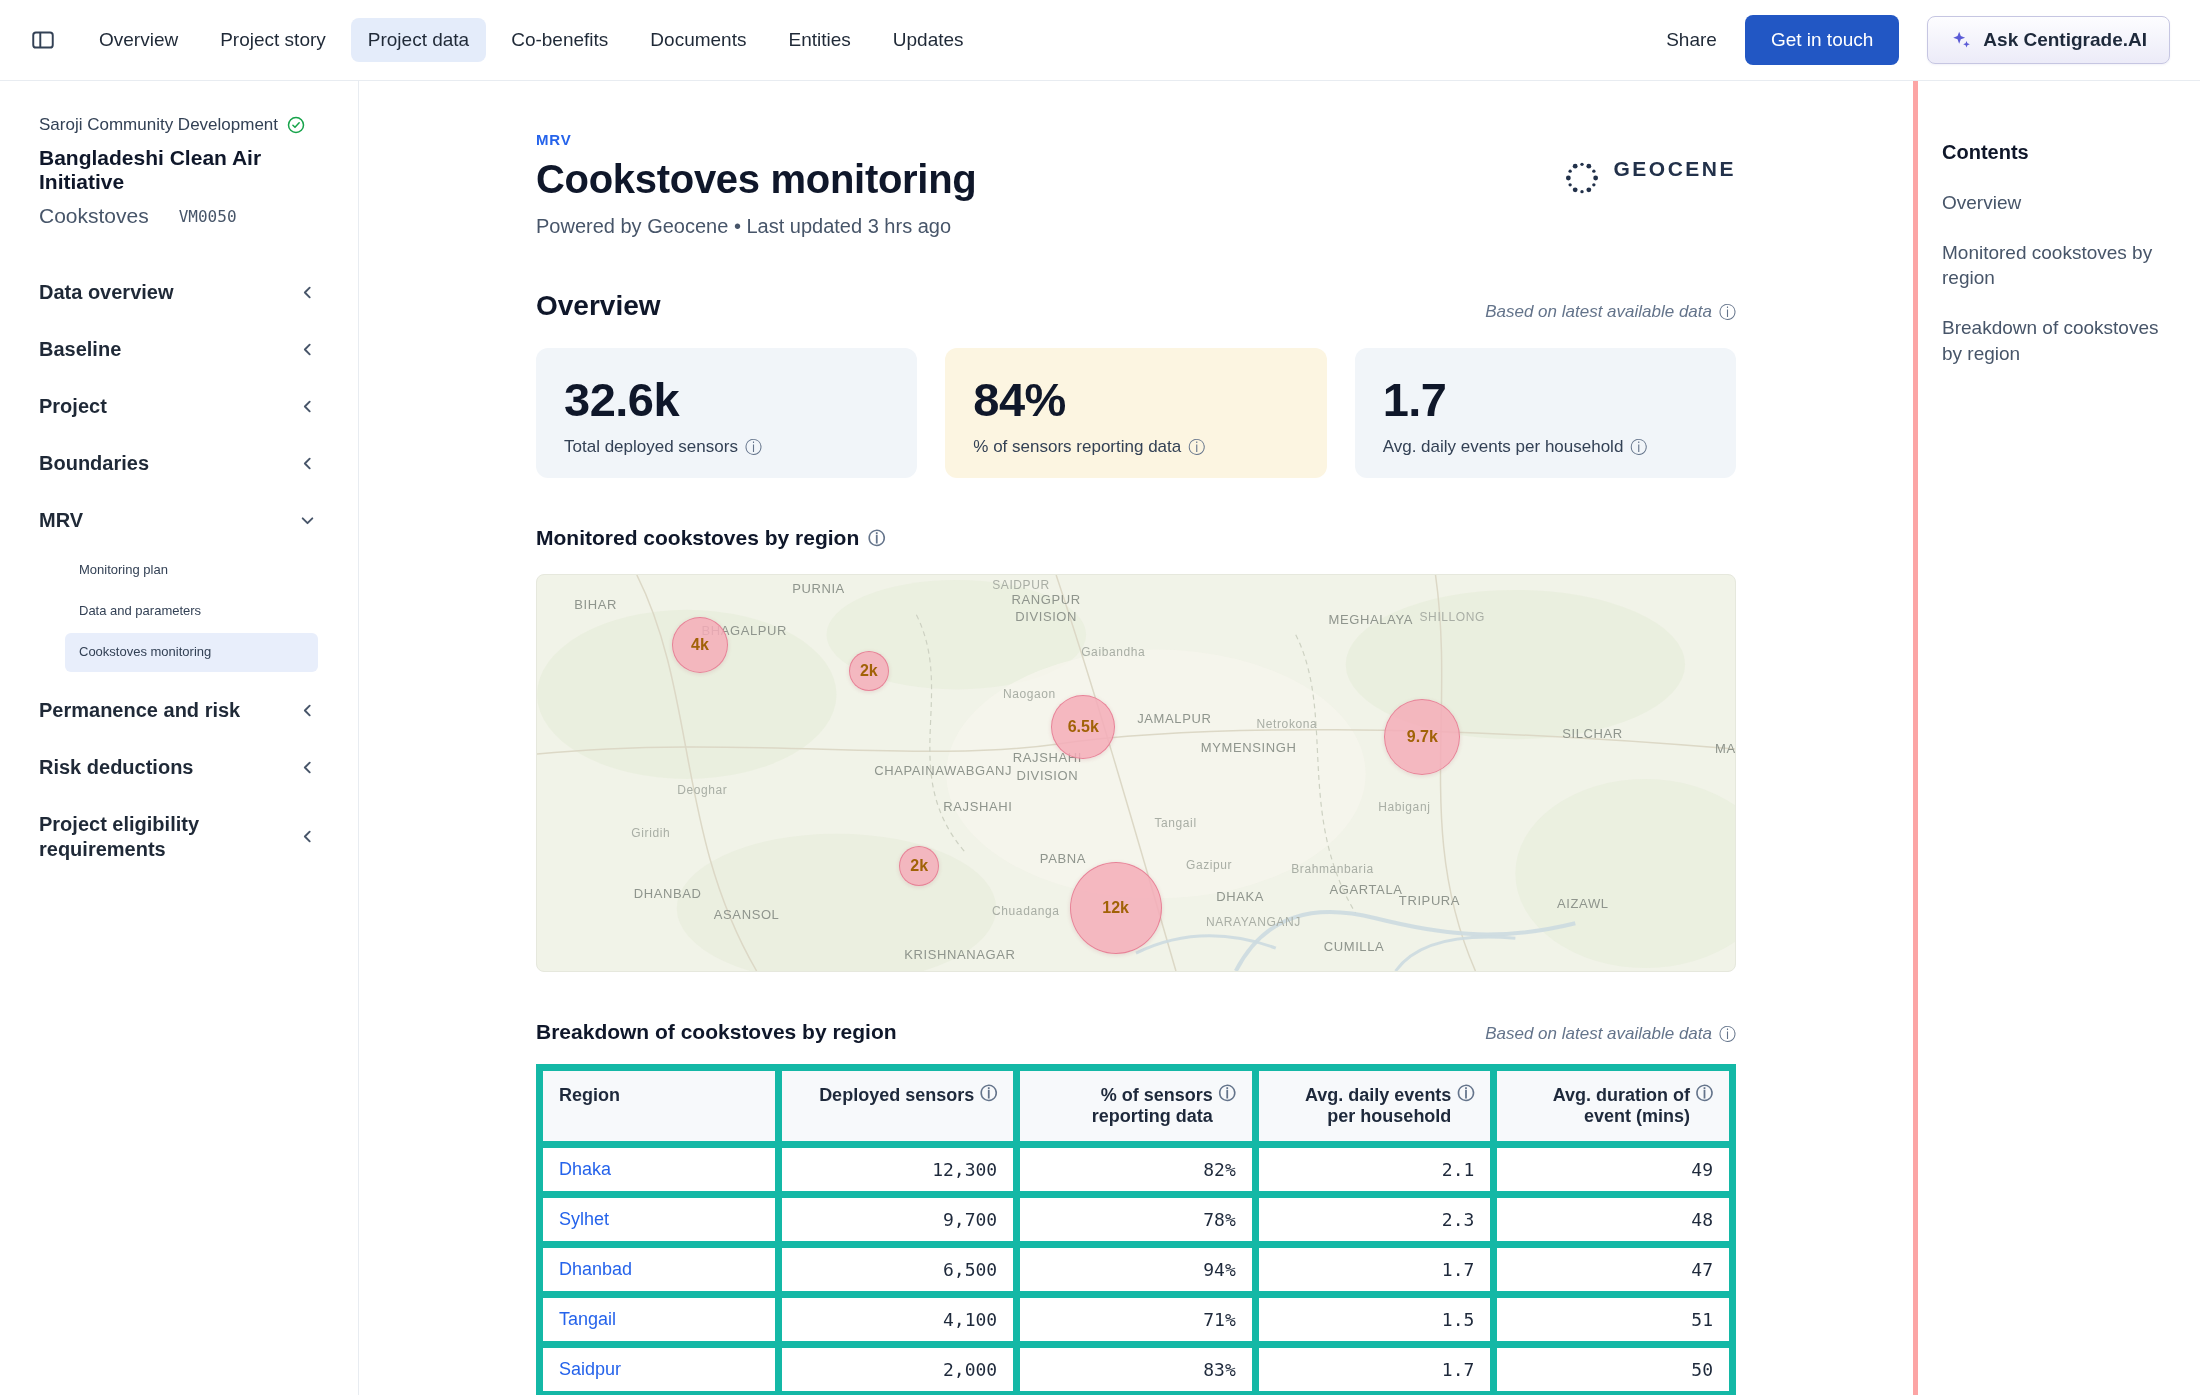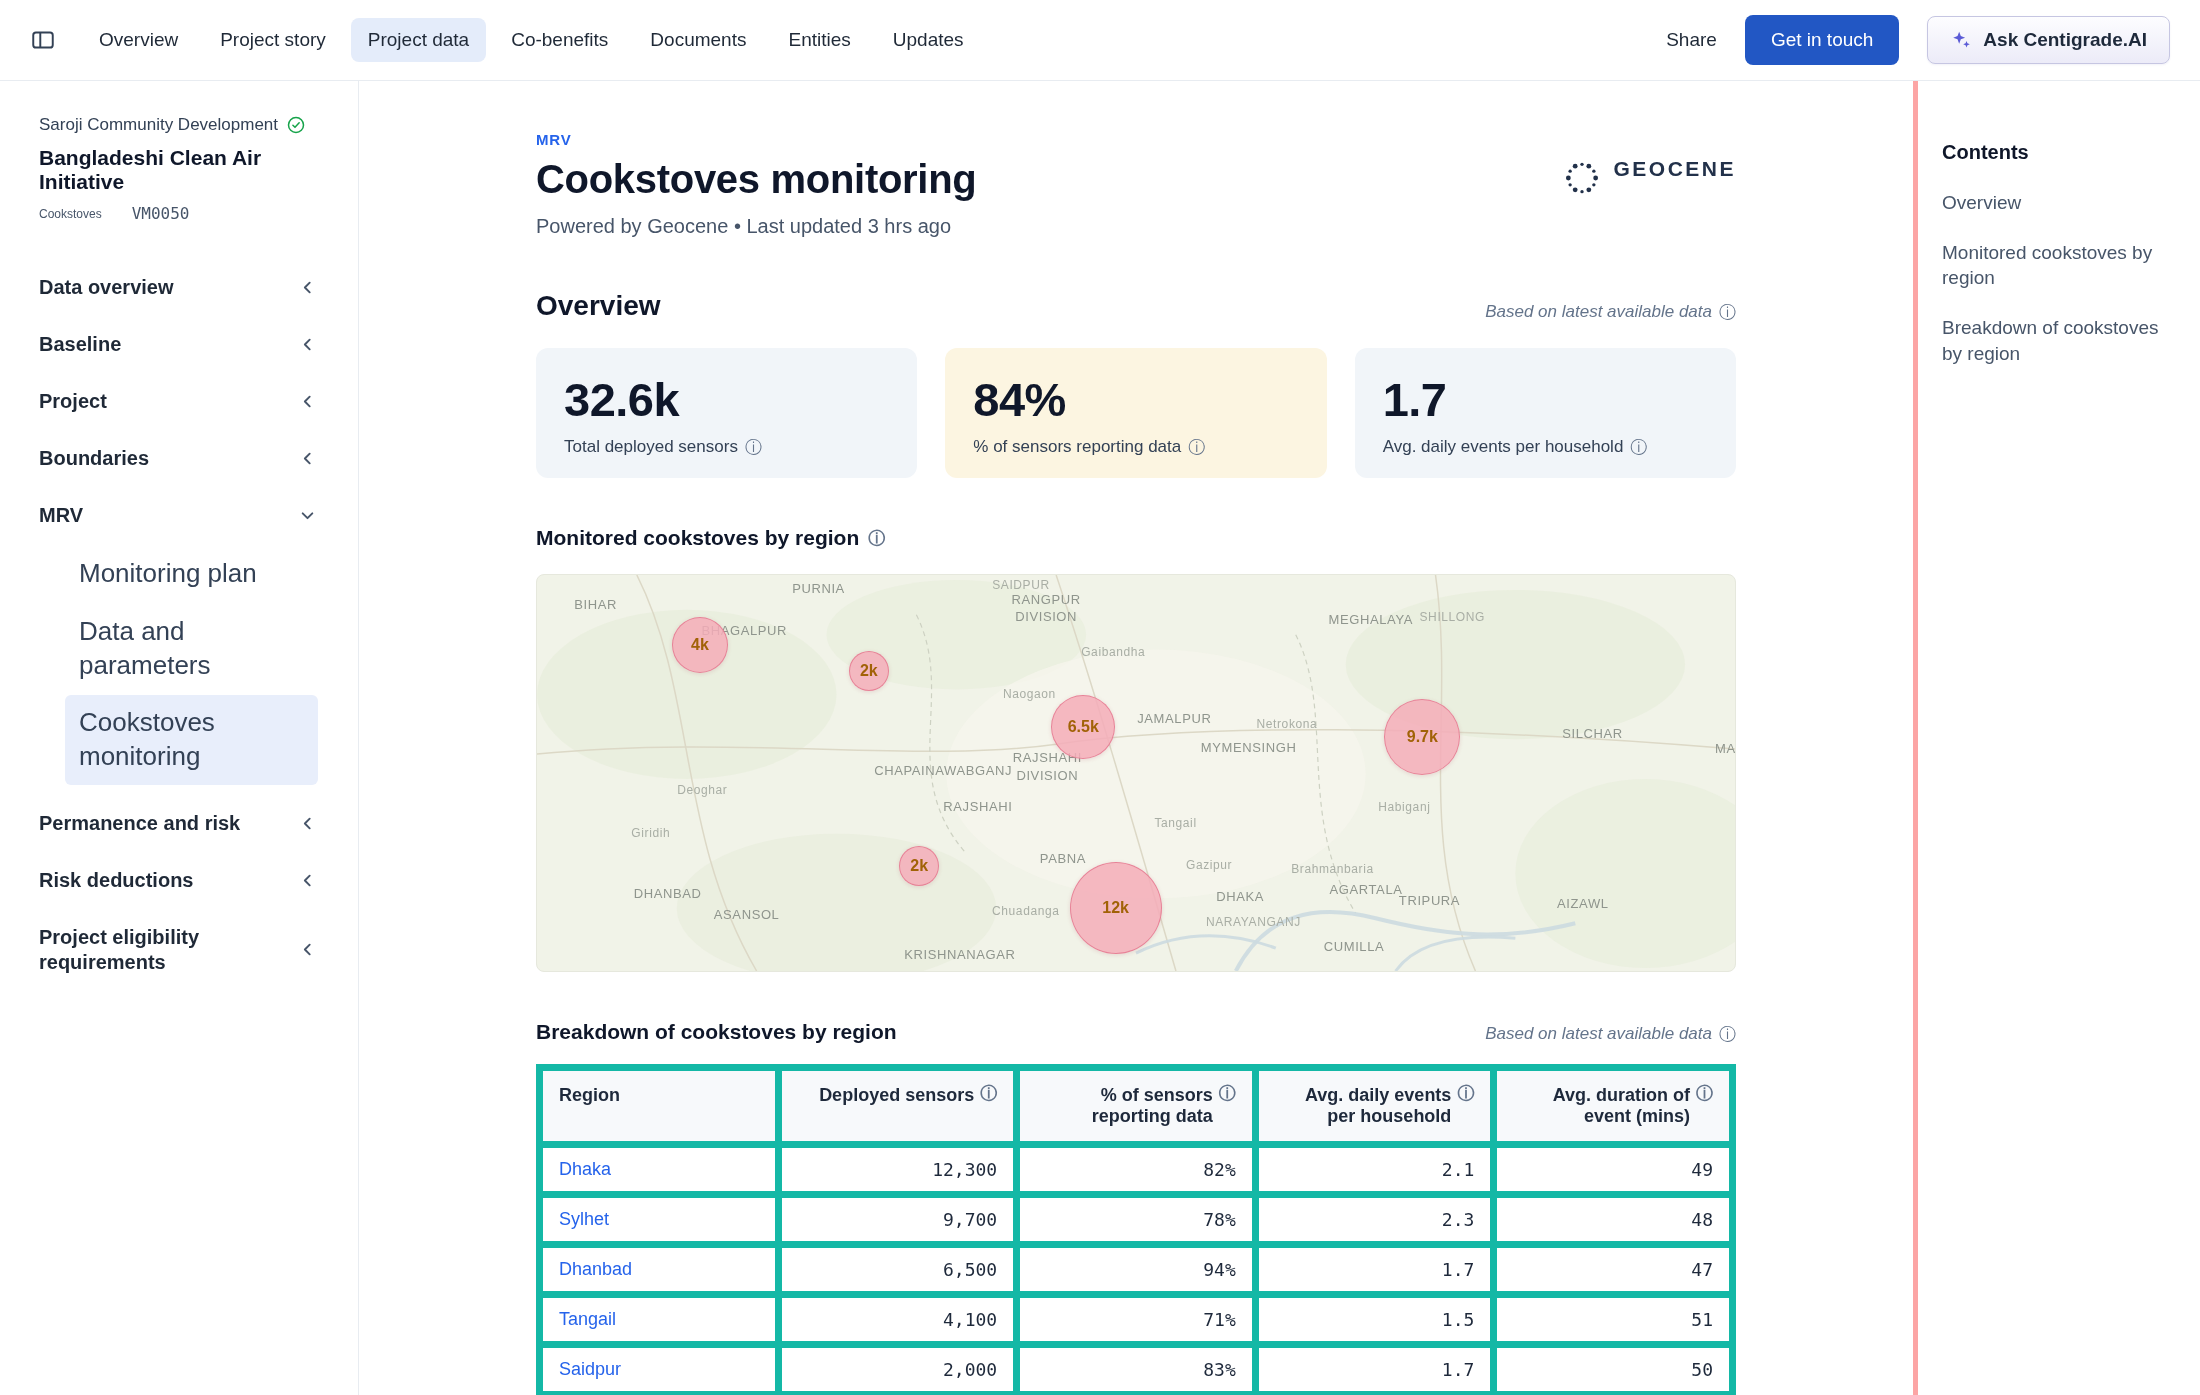--- a/index.html
+++ b/index.html
@@ -35,31 +35,31 @@
   }
   
   .layout { display: flex; height: 1314px; }
   .sidebar {
     width: 359px; border-right: 1px solid #e8ecf1; padding: 34px 40px 0 39px; flex-shrink: 0;
   }
   .org-row { display: flex; align-items: center; gap: 8px; }
   .org-name { font-size: 17px; color: #334155; }
   .project-title { font-size: 21px; font-weight: 700; color: #0f172a; margin-top: 11px; }
   .tag-row { display: flex; align-items: center; gap: 30px; margin-top: 10px; }
-  .tag { font-size: 12px; color: #475569; }
+  .tag { font-size: 21px; color: #475569; }
   .tag.mono { font-family: "DejaVu Sans Mono", monospace; font-size: 16px; }
   .side-nav { margin-top: 36px; }
   .side-section {
     display: flex; align-items: center; justify-content: space-between;
     padding: 16px 0; font-size: 20px; font-weight: 600; color: #1f2937; cursor: pointer;
   }
   .side-section .side-label { line-height: 1.25; }
   .side-sublist { padding-left: 26px; margin: 2px 0 10px; }
   .side-subitem {
-    font-size: 26px; color: #334155; padding: 11px 14px; border-radius: 6px; margin-bottom: 2px;
+    font-size: 13px; color: #334155; padding: 11px 14px; border-radius: 6px; margin-bottom: 2px;
     cursor: pointer; line-height: 1.3;
   }
   .side-subitem.active { background: #e8eefb; }
   .chev { flex-shrink: 0; }
   
   .main { flex: 1; overflow: hidden; }
   .main-inner { width: 1200px; margin: 0 auto; padding-top: 50px; }
   .main-header { display: flex; justify-content: space-between; align-items: flex-start; }
   .eyebrow { font-size: 15px; font-weight: 700; letter-spacing: .8px; color: #2563eb; }
   .page-title { font-size: 40px; font-weight: 700; color: #0f172a; margin-top: 9px; letter-spacing: -.3px; }

